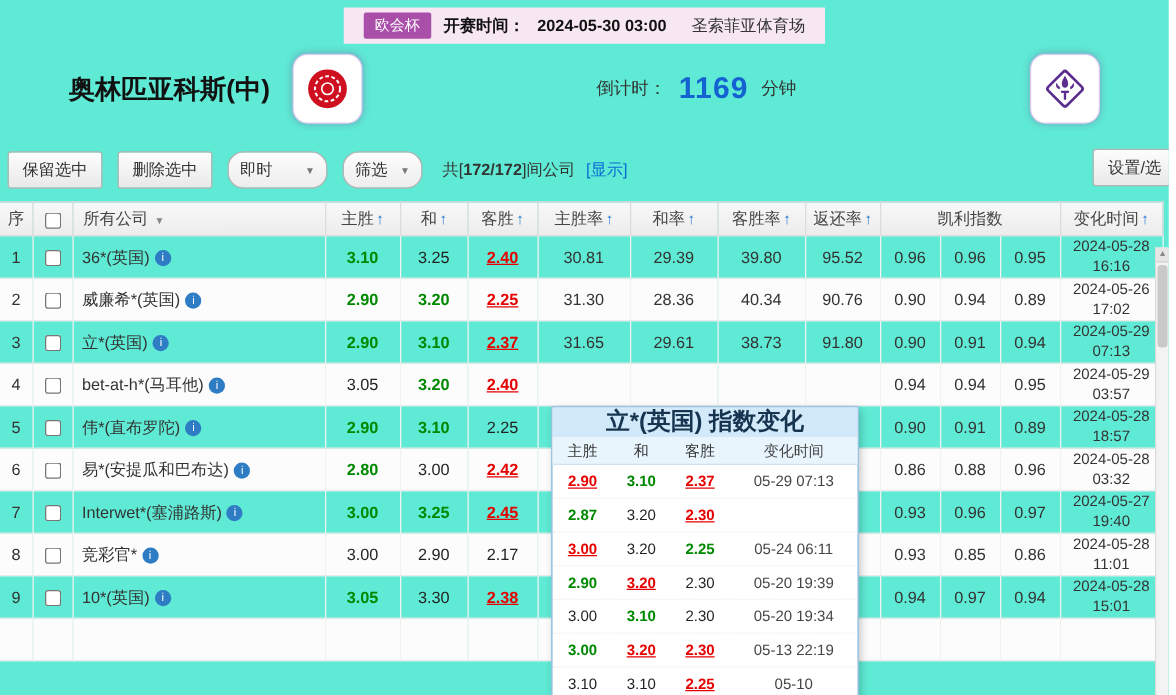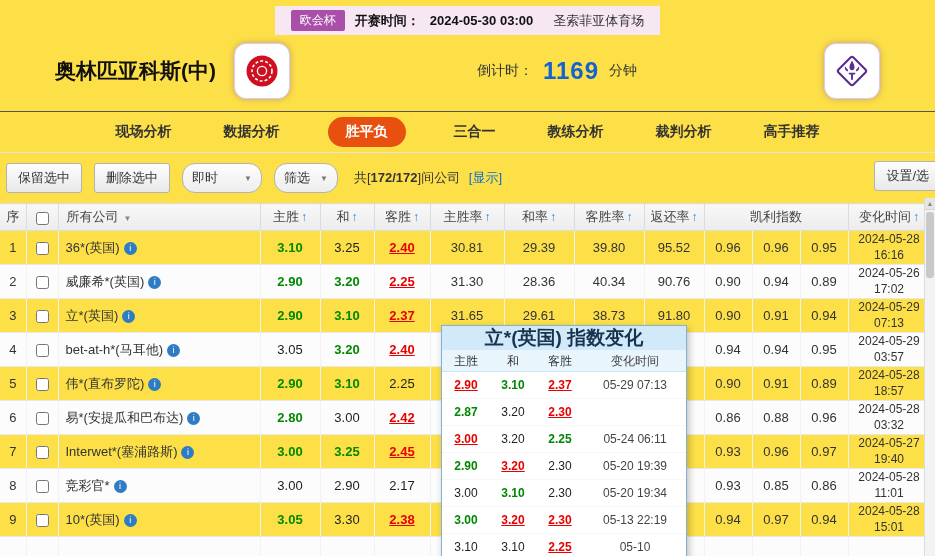--- a/index.html
+++ b/index.html
@@ -1,17 +1,17 @@
 <!DOCTYPE html>
 <html><head>
 <meta charset="utf-8">
 <style>
   * { box-sizing: border-box; }
   body { margin:0; font-family:"Liberation Sans", sans-serif; background:#fff; }
-  .page { position:relative; width:935px; height:556px; overflow:hidden; background:#fde047; }
+  .page { position:relative; width:935px; height:556px; overflow:hidden; background:#5eead4; }
 
   
   .topbar { padding-top:6px; display:flex; justify-content:center; }
   .topbar-inner { display:flex; align-items:center; gap:10px; background:#f7e7f3; padding:4px 16px; font-size:13px; color:#333; }
   .league-badge { background:#a94fa9; color:#fff; padding:2px 9px; font-size:12px; border-radius:2px; }
   .kick-label, .kick-time { font-weight:bold; color:#111; }
   .venue { margin-left:10px; }
 
   
   .teams-row { display:flex; align-items:center; justify-content:space-between; padding:8px 55px 12px; }
@@ -117,29 +117,20 @@
     <div class="team">
       <span class="logo-card">
         <svg width="38" height="38" viewBox="0 0 36 36">
           <rect x="8" y="8" width="20" height="20" rx="2" transform="rotate(45 18 18)" fill="#fff" stroke="#5b2d8e" stroke-width="2"></rect>
           <path fill="#5b2d8e" d="M18 8c-1.6 3.2-2.4 4.2-2.4 6.4 0 1.8 1 2.8 2.4 2.8s2.4-1 2.4-2.8C20.4 12.2 19.6 11.2 18 8Z M11.5 13.5c-.8 2.4 0 4.4 2.6 4.9l0-1.9c-1.2-.4-1.7-1.6-2.6-3Z M24.5 13.5c.8 2.4 0 4.4-2.6 4.9l0-1.9c1.2-.4 1.7-1.6 2.6-3Z M14.8 19.6l6.4 0-.4 1.6-1.9 0 0 5.2-1.8 0 0-5.2-1.9 0Z"></path>
         </svg>
       </span>
     </div>
   </div>
 
-  <div class="nav">
-      <div class="nav-tab">现场分析</div>
-      <div class="nav-tab">数据分析</div>
-      <div class="nav-tab active">胜平负</div>
-      <div class="nav-tab">三合一</div>
-      <div class="nav-tab">教练分析</div>
-      <div class="nav-tab">裁判分析</div>
-      <div class="nav-tab">高手推荐</div>
-    </div>
 
   <div class="toolbar">
     <button class="btn">保留选中</button>
     <button class="btn">删除选中</button>
     <div class="select wide">
       <span>即时</span>
       <span class="dd-arrow">▼</span>
     </div>
     <div class="select">
       <span>筛选</span>

